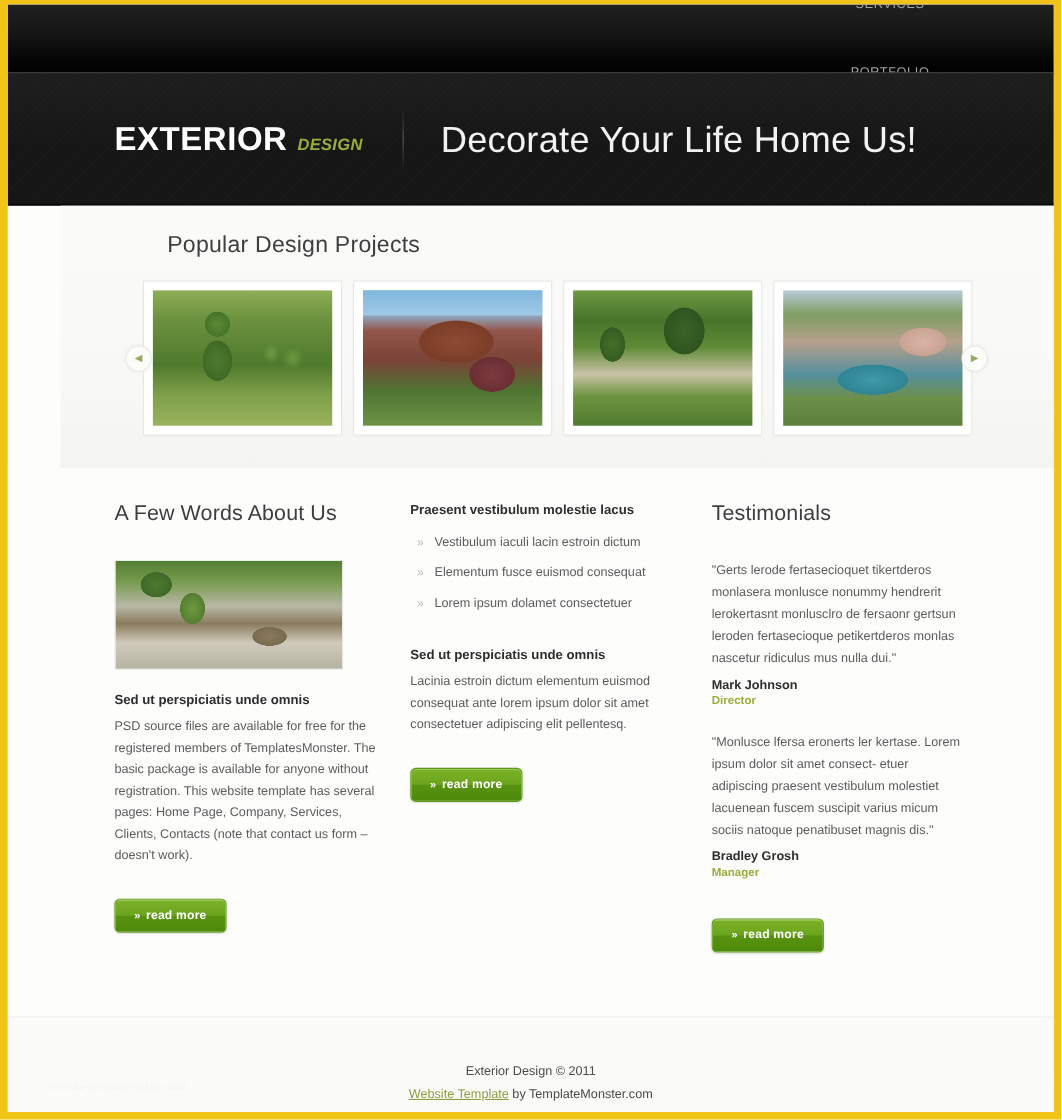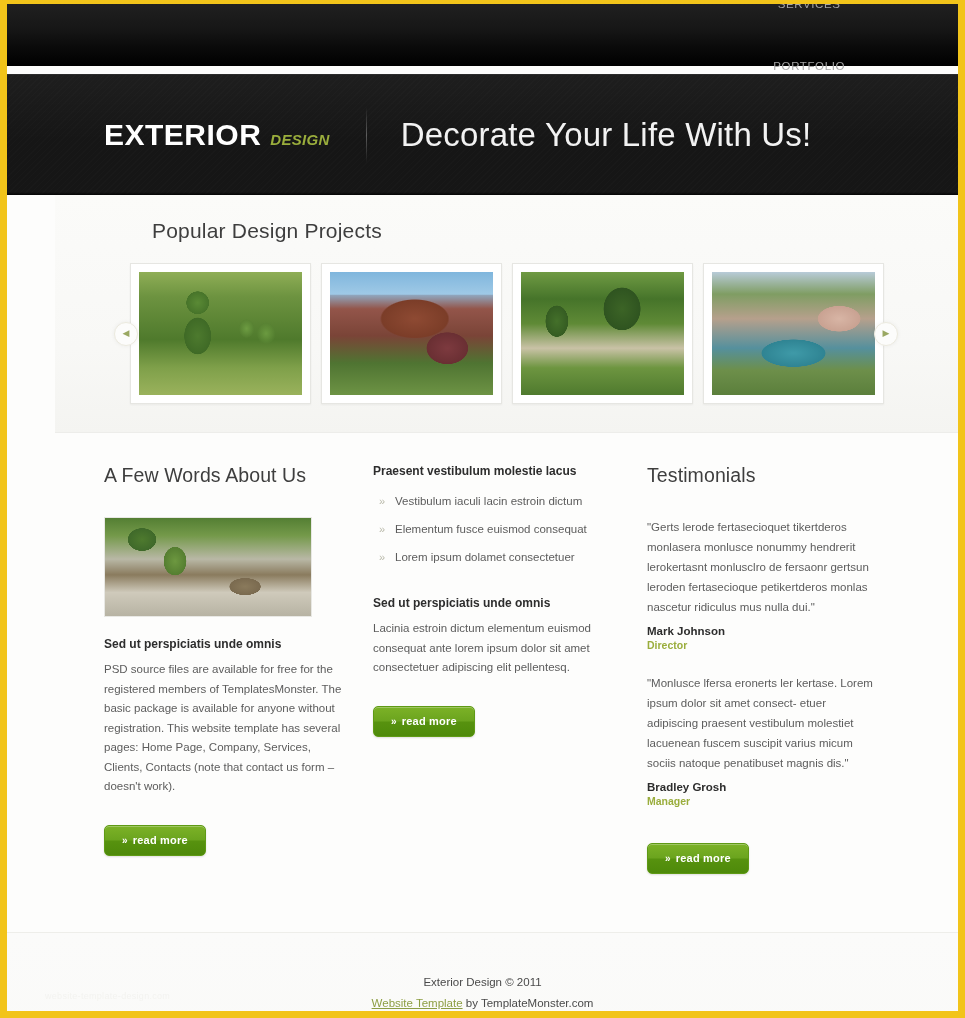--- a/index.html
+++ b/index.html
@@ -47,21 +47,20 @@
     position: relative;
     height: 121px;
     background:
       linear-gradient(to bottom, rgba(255,255,255,.035) 0%, rgba(0,0,0,0) 55%),
       repeating-linear-gradient(135deg, rgba(255,255,255,.012) 0px, rgba(255,255,255,.012) 1px, rgba(0,0,0,0) 1px, rgba(0,0,0,0) 4px),
       #161616;
     border-top: 1px solid #2b2b2b;
     display: flex;
     align-items: center;
     overflow: hidden;
-    margin-top: 8px;
   }
   .banner::after {
     content: "";
     position: absolute; left: 0; right: 0; bottom: 0; height: 3px;
     background: linear-gradient(to bottom, rgba(0,0,0,0), rgba(0,0,0,.8));
   }
   .logo {
     margin-left: 97px;
     display: flex;
     align-items: baseline;
@@ -291,21 +290,21 @@
       <a href="#">CONTACTS</a>
     </nav>
   </div>
 
   <div class="banner">
     <div class="logo">
       <span class="word1">EXTERIOR</span>
       <span class="word2">DESIGN</span>
     </div>
     <div class="logo-sep"></div>
-    <div class="tagline">Decorate Your Life With Us!</div>
+    <div class="tagline">Decorate Your Life Home Us!</div>
   </div>
 
   <div class="section-projects">
     <h2 class="sec-title">Popular Design Projects</h2>
     <div class="carousel">
       <div class="carousel-arrow arrow-prev">◀</div>
       <div class="thumb">
         <div class="pic pic-topiary"></div>
       </div>
       <div class="thumb">

